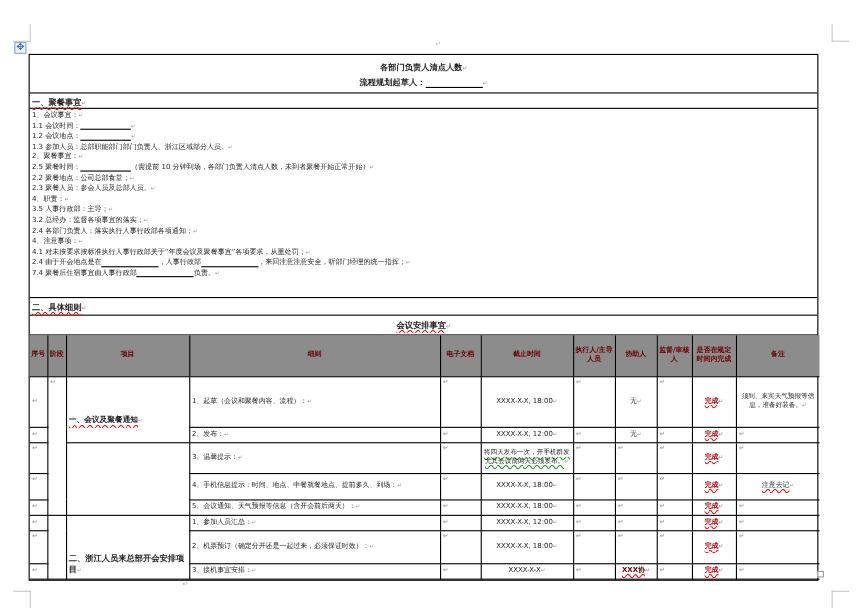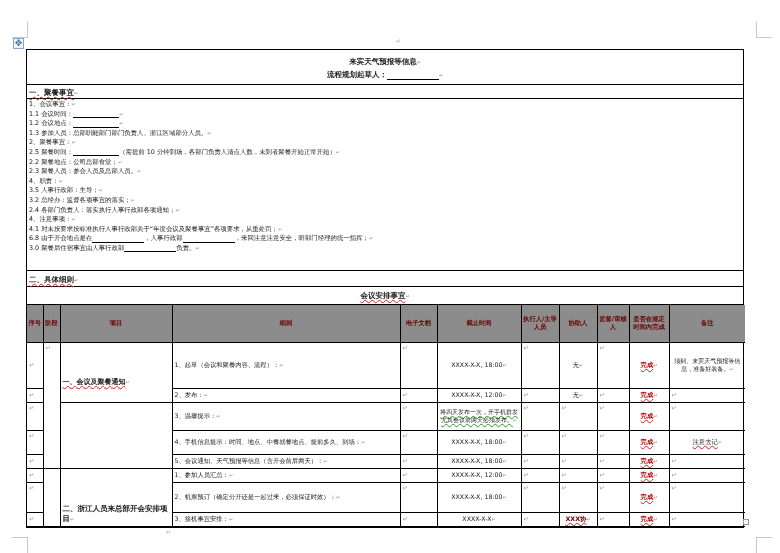--- a/index.html
+++ b/index.html
@@ -56,21 +56,21 @@
 <div class="corner tr" style="left:756px; top:22px;"></div>
 <div class="corner bl" style="left:12px; top:537px;"></div>
 <div class="corner br" style="left:756px; top:537px;"></div>
 <span class="page-mark" style="left:396px; top:37px;">↵</span>
 
 <div class="move-handle">✥</div>
 
 <div class="outer">
 
   <div class="row-block title-block">
-    <div class="t1"><span>来宾天气预报等信息</span><span class="mark">↵</span></div>
+    <div class="t1"><span>各部门负责人清点人数</span><span class="mark">↵</span></div>
     <div class="t2"><span>流程规划起草人：</span><span class="blank-line"></span><span class="mark">↵</span></div>
   </div>
 
   <div class="row-block section-head">
     <span class="wavy">一、聚餐事宜</span><span class="mark">↵</span>
   </div>
 
   <div class="row-block basic-body">
     <div class="ln"><span>1、会议事宜：</span><span class="mark">↵</span></div>
     <div class="ln"><span>1.1 会议时间：</span><span class="u-line" style="width:46px"></span><span class="mark">↵</span></div>
@@ -79,22 +79,22 @@
     <div class="ln"><span>2、聚餐事宜：</span><span class="mark">↵</span></div>
     <div class="ln"><span>2.5 聚餐时间：</span><span class="u-line" style="width:46px"></span><span>（需提前 10 分钟到场，各部门负责人清点人数，未到者聚餐开始正常开始）</span><span class="mark">↵</span></div>
     <div class="ln"><span>2.2 聚餐地点：公司总部食堂；</span><span class="mark">↵</span></div>
     <div class="ln"><span>2.3 聚餐人员：参会人员及总部人员。</span><span class="mark">↵</span></div>
     <div class="ln"><span>4、职责：</span><span class="mark">↵</span></div>
     <div class="ln"><span>3.5 人事行政部：主导；</span><span class="mark">↵</span></div>
     <div class="ln"><span>3.2 总经办：监督各项事宜的落实；</span><span class="mark">↵</span></div>
     <div class="ln"><span>2.4 各部门负责人：落实执行人事行政部各项通知；</span><span class="mark">↵</span></div>
     <div class="ln"><span>4、注意事项：</span><span class="mark">↵</span></div>
     <div class="ln"><span>4.1 对未按要求按标准执行人事行政部关于“年度会议及聚餐事宜”各项要求，从重处罚；</span><span class="mark">↵</span></div>
-    <div class="ln"><span>6.8 由于开会地点是在</span><span class="u-line" style="width:52px"></span><span>，人事行政部</span><span class="u-line" style="width:52px"></span><span>，来回注意注意安全，听部门经理的统一指挥；</span><span class="mark">↵</span></div>
-    <div class="ln"><span>3.0 聚餐后住宿事宜由人事行政部</span><span class="u-line" style="width:52px"></span><span>负责。</span><span class="mark">↵</span></div>
+    <div class="ln"><span>2.4 由于开会地点是在</span><span class="u-line" style="width:52px"></span><span>，人事行政部</span><span class="u-line" style="width:52px"></span><span>，来回注意注意安全，听部门经理的统一指挥；</span><span class="mark">↵</span></div>
+    <div class="ln"><span>7.4 聚餐后住宿事宜由人事行政部</span><span class="u-line" style="width:52px"></span><span>负责。</span><span class="mark">↵</span></div>
   </div>
 
   <div class="row-block section-head" style="height:16px; padding-top:4px;">
     <span class="wavy">二、具体细则</span><span class="mark">↵</span>
   </div>
 
   <div class="row-block sub-title">
     <span class="wavy">会议安排事宜</span><span class="mark">↵</span>
   </div>
 

